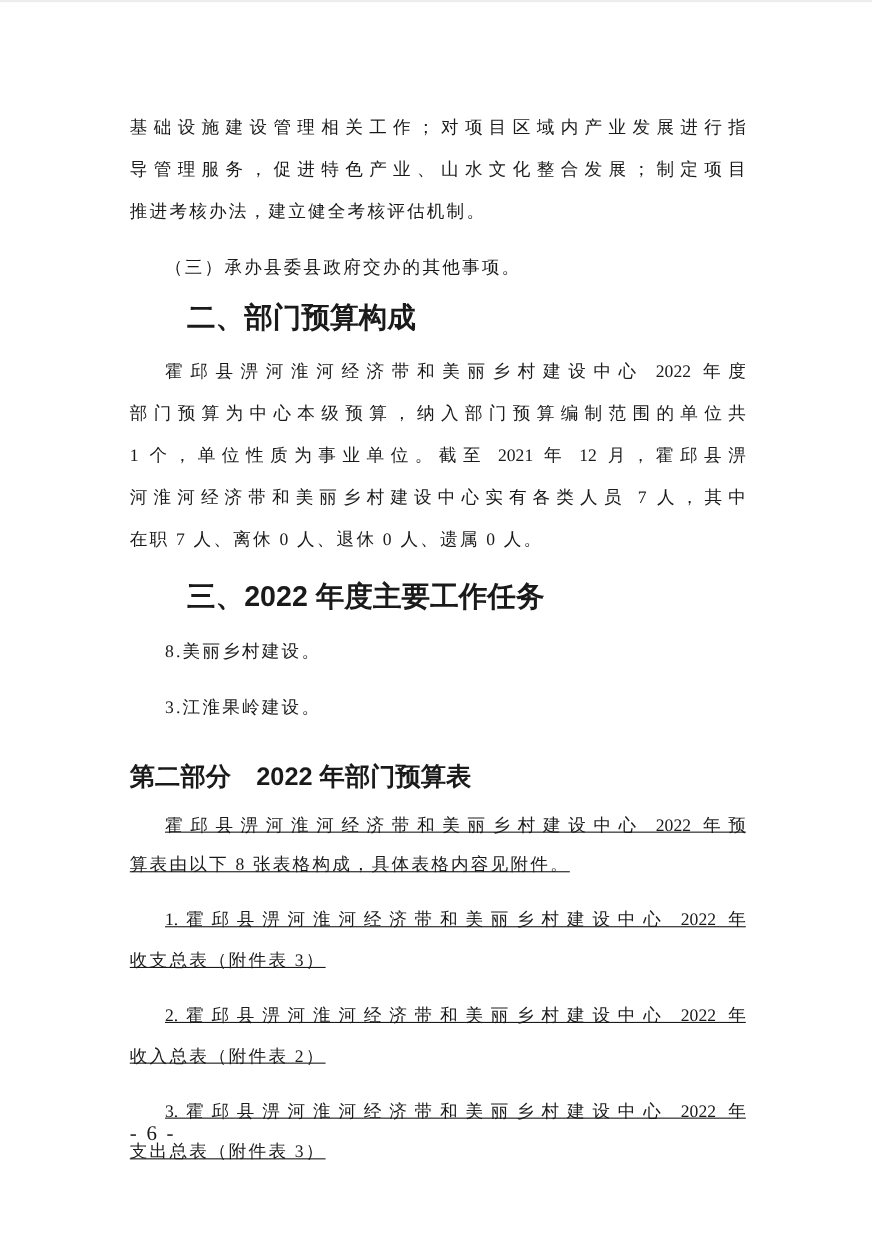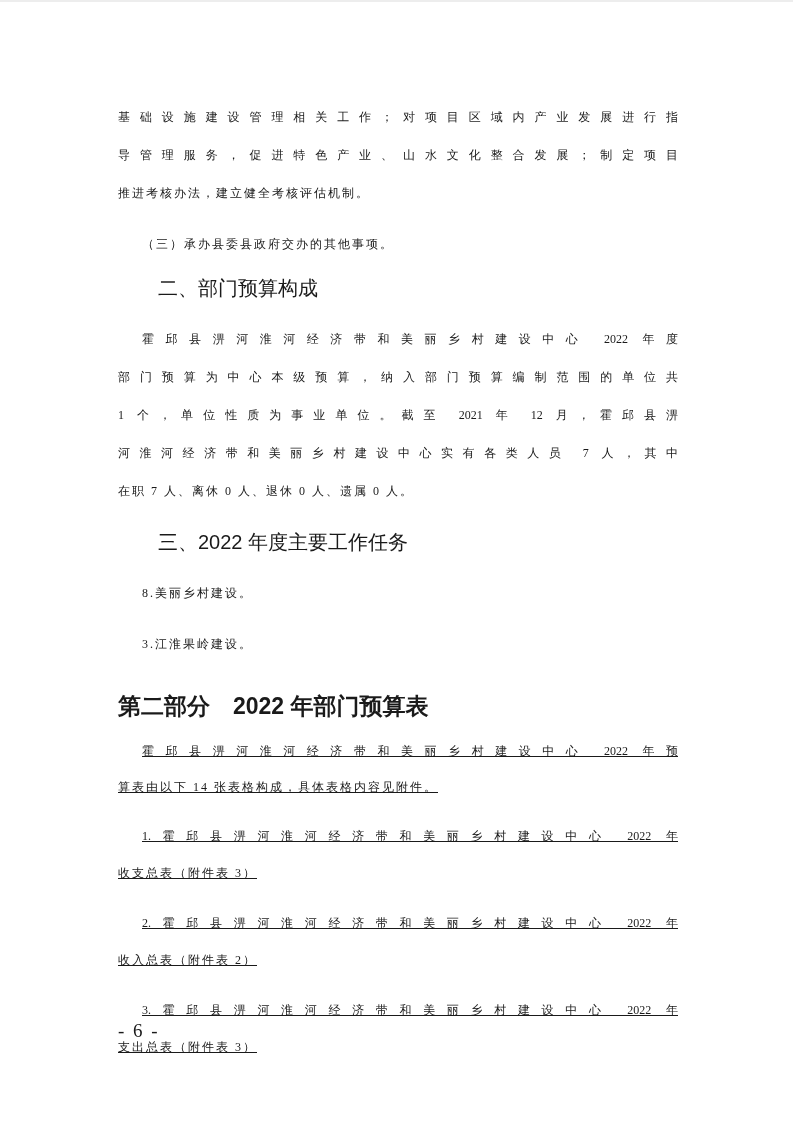--- a/index.html
+++ b/index.html
@@ -24,43 +24,43 @@
     height: 2px;
     background: #ededed;
   }
   .content {
     position: absolute;
     left: 118px;
     top: 98px;
     width: 560px;
   }
   .line {
-    font-size: 12px;
+    font-size: 16px;
     line-height: 38px;
     height: 38px;
     white-space: nowrap;
   }
   .just {
     text-align: justify;
     text-align-last: justify;
     text-justify: inter-character;
   }
   .loose {
     letter-spacing: 2px;
   }
   .indent {
     text-indent: 2em;
     margin-top: 13px;
   }
   .m-top-10 { }
   .m-top-6  { margin-top: 6px; }
   .sec-heading {
     font-family: "Liberation Sans", sans-serif;
-    font-weight: normal;
-    font-size: 20px;
+    font-weight: bold;
+    font-size: 26px;
   }
   .part-title {
     font-family: "Liberation Sans", sans-serif;
     font-weight: bold;
     font-size: 23px;
     line-height: 42px;
     height: 42px;
     text-align: left;
     margin-top: 22px;
     white-space: nowrap;
@@ -109,21 +109,21 @@
     <div class="line sec-heading indent">三、2022 年度主要工作任务</div>
 
     <div class="line loose indent">8.美丽乡村建设。</div>
     <div class="line loose indent">3.江淮果岭建设。</div>
 
     <div class="part-title">第二部分　2022 年部门预算表</div>
 
     <div class="sec2">
 
       <div class="line just indent m-top-6">霍邱县淠河淮河经济带和美丽乡村建设中心 2022 年预</div>
-      <div class="line loose">算表由以下 14 张表格构成，具体表格内容见附件。</div>
+      <div class="line loose">算表由以下 8 张表格构成，具体表格内容见附件。</div>
 
       <div class="line tbl-line just indent">1.霍邱县淠河淮河经济带和美丽乡村建设中心 2022 年</div>
       <div class="line tbl-line loose">收支总表（附件表 3）</div>
 
       <div class="line tbl-line just indent">2.霍邱县淠河淮河经济带和美丽乡村建设中心 2022 年</div>
       <div class="line tbl-line loose">收入总表（附件表 2）</div>
 
       <div class="line tbl-line just indent">3.霍邱县淠河淮河经济带和美丽乡村建设中心 2022 年</div>
       <div class="line tbl-line loose">支出总表（附件表 3）</div>
     </div>

